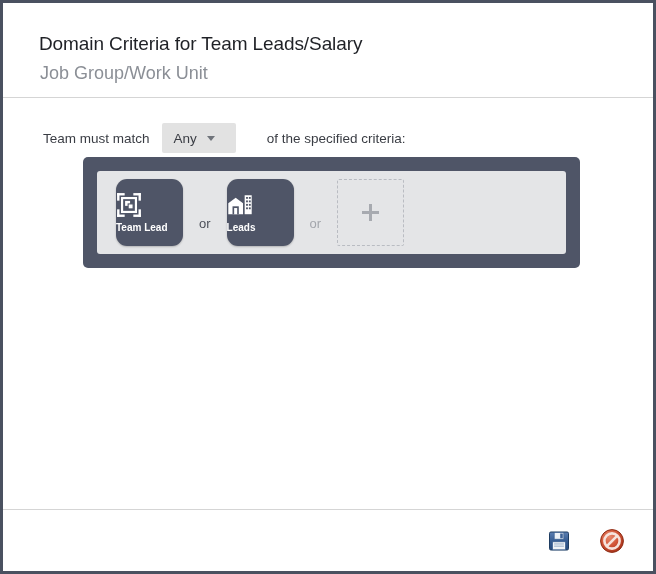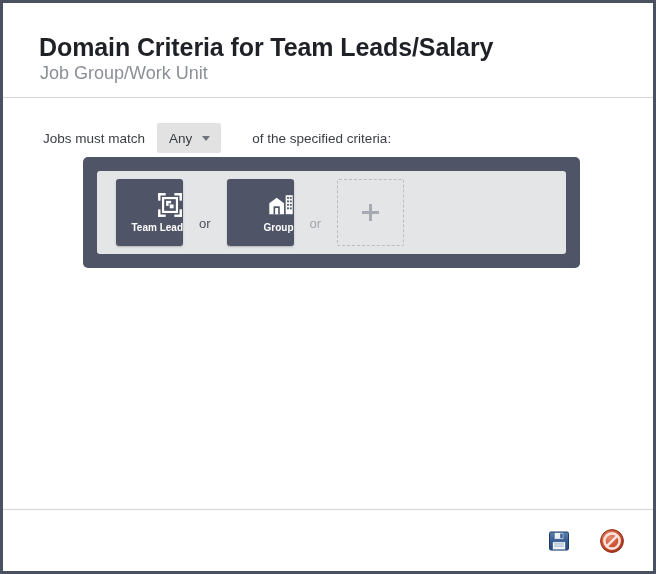--- a/index.html
+++ b/index.html
@@ -29,22 +29,22 @@
     top: 0;
     right: 0;
     height: 94px;
     background: #ffffff;
     box-sizing: border-box;
   }
   .header-title {
     position: absolute;
     left: 36px;
     top: 30px;
-    font-size: 25px;
-    font-weight: bold;
+    font-size: 19px;
+    font-weight: normal;
     color: #1f2126;
     letter-spacing: -0.1px;
     white-space: nowrap;
   }
   .header-subtitle {
     position: absolute;
     left: 37px;
     top: 60px;
     font-size: 18px;
     color: #8b8f96;
@@ -75,21 +75,21 @@
   }
   .match-prefix { margin-right: 12px; }
   .match-suffix { margin-left: 31px; }
 
   .any-select {
     display: flex;
     align-items: center;
     justify-content: space-between;
     min-width: 62px;
     height: 30px;
-    padding: 0 11px 0 12px;
+    padding: 0 21px 0 12px;
     background: #e2e2e2;
     border: none;
     border-radius: 2px;
     cursor: pointer;
     box-sizing: border-box;
   }
   .any-select-label {
     font-size: 13.5px;
     color: #3a3d44;
     margin-right: 10px;
@@ -123,24 +123,24 @@
     display: flex;
     align-items: center;
     padding-left: 19px;
   }
 
   .tile {
     position: relative;
     width: 67px;
     height: 67px;
     background: #4f5567;
-    border-radius: 3px;
+    border-radius: 11px;
     display: flex;
     flex-direction: column;
-    align-items: flex-end;
+    align-items: flex-start;
     justify-content: center;
     cursor: pointer;
     flex: 0 0 auto;
     box-shadow: 0 1px 2px rgba(0,0,0,0.22);
   }
   .tile-icon {
     width: 26px;
     height: 26px;
     display: block;
     margin-bottom: 5px;
@@ -232,21 +232,21 @@
 
 <div class="dialog">
 
   <div class="header">
     <div class="header-title">Domain Criteria for Team Leads/Salary</div>
     <div class="header-subtitle">Job Group/Work Unit</div>
   </div>
   <div class="header-divider"></div>
 
   <div class="match-row">
-    <span class="match-text match-prefix">Jobs must match</span>
+    <span class="match-text match-prefix">Team must match</span>
 
     <div class="any-select">
       <span class="any-select-label">Any</span>
       <span class="caret-down"></span>
     </div>
 
     <span class="match-text match-suffix">of the specified criteria:</span>
   </div>
 
   <div class="criteria-panel">
@@ -283,21 +283,21 @@
             <rect x="17.6" y="4.6" width="1.7" height="1.7"></rect>
             <rect x="20.2" y="4.6" width="1.7" height="1.7"></rect>
             <rect x="17.6" y="7.8" width="1.7" height="1.7"></rect>
             <rect x="20.2" y="7.8" width="1.7" height="1.7"></rect>
             <rect x="17.6" y="11.0" width="1.7" height="1.7"></rect>
             <rect x="20.2" y="11.0" width="1.7" height="1.7"></rect>
             <rect x="17.6" y="14.2" width="1.7" height="1.7"></rect>
             <rect x="20.2" y="14.2" width="1.7" height="1.7"></rect>
           </g>
         </svg>
-        <span class="tile-label">Group</span>
+        <span class="tile-label">Leads</span>
       </div>
 
       <span class="or-sep muted">or</span>
 
       <div class="add-tile">
         <span class="plus-icon"></span>
       </div>
 
     </div>
   </div>

